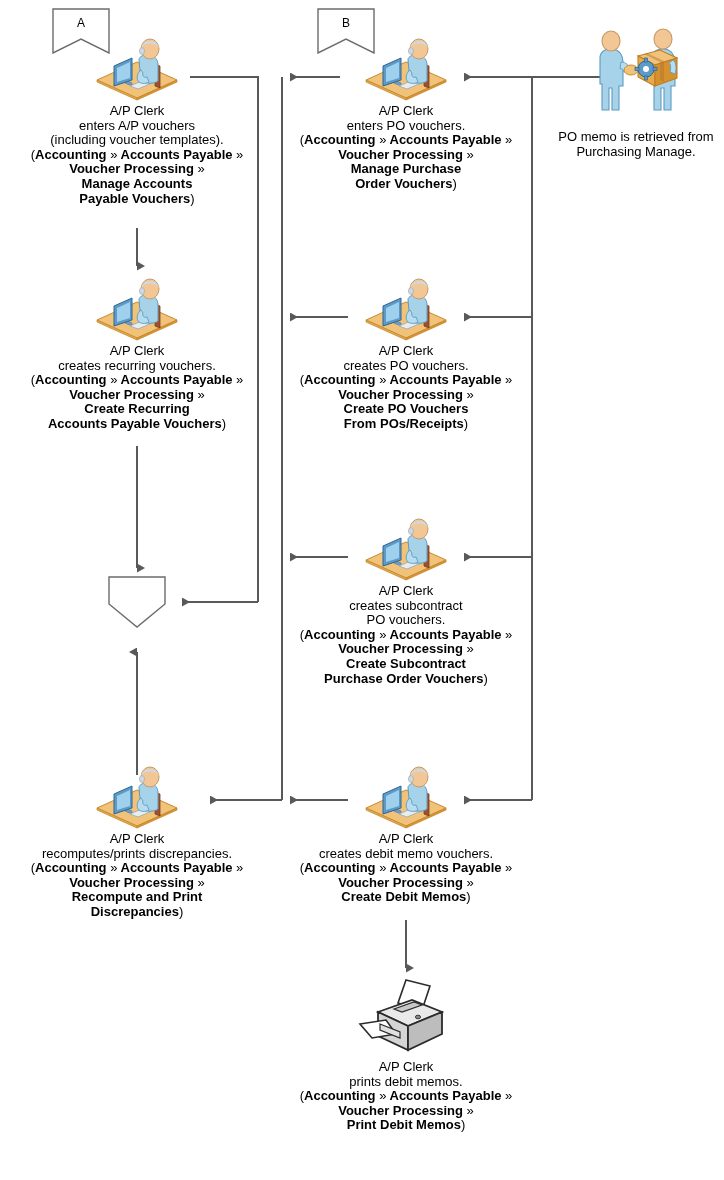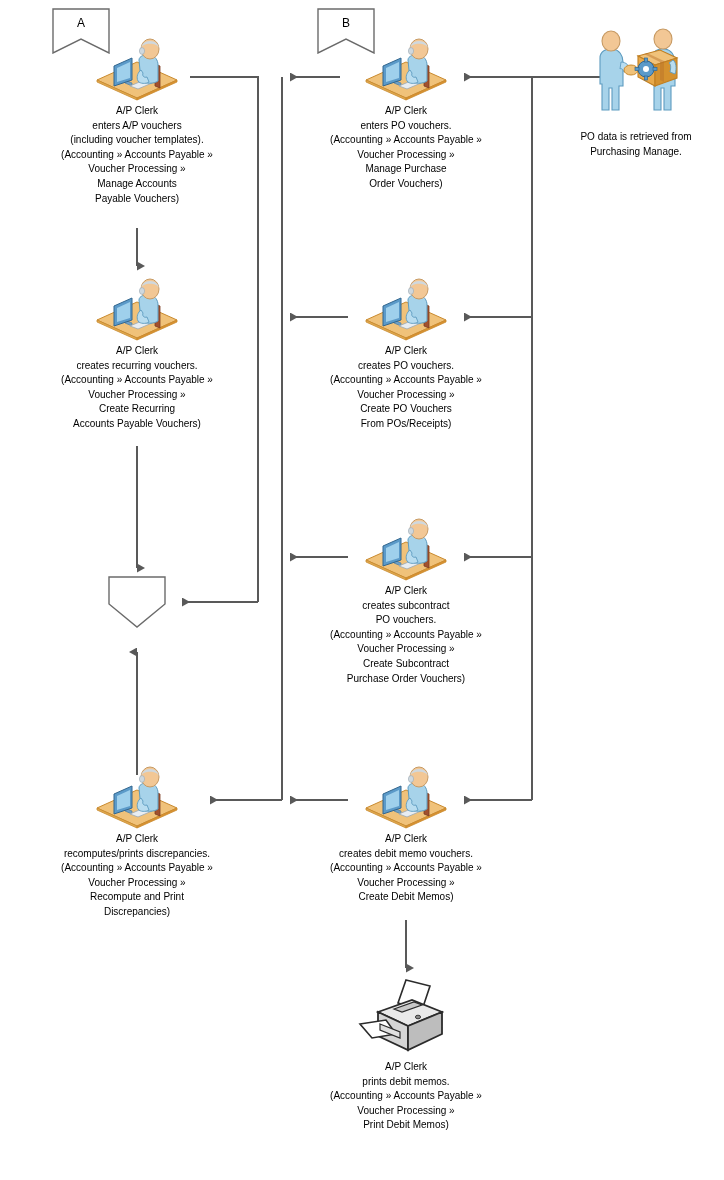--- a/index.html
+++ b/index.html
@@ -24,27 +24,27 @@
     top: 0;
     width: 724px;
     height: 1180px;
     pointer-events: none;
   }
   .node {
     position: absolute;
     text-align: center;
   }
   .node-caption {
-    font-size: 10px;
+    font-size: 13px;
     line-height: 14.6px;
     color: #000;
     white-space: pre-line;
   }
   .node-caption .menu {
-    font-weight: normal;
+    font-weight: bold;
   }
   .node-caption .sep {
     font-weight: normal;
   }
   .tag {
     position: absolute;
     width: 58px;
     height: 46px;
   }
   .tag-label {
@@ -217,21 +217,21 @@
             <rect x="-1.6" y="-11" width="3.2" height="4"></rect>
             <rect x="-1.6" y="7" width="3.2" height="4"></rect>
             <rect x="-11" y="-1.6" width="4" height="3.2"></rect>
             <rect x="7" y="-1.6" width="4" height="3.2"></rect>
           </g>
         </g>
 
         <path d="M97,36 C100,38 101,44 99,50 L94,48 C95,44 95,40 93,39 Z" fill="#b9ddf0" stroke="#5d9bbf" stroke-width="0.9"></path>
       </svg>
     </div>
-    <div class="node-caption"><div>PO data is retrieved from</div><div>Purchasing Manage.</div></div>
+    <div class="node-caption"><div>PO memo is retrieved from</div><div>Purchasing Manage.</div></div>
   </div>
 
   <div class="node" style="left:0px; top:274px; width:274px;">
     <div style="height:70px; position:relative;">
       <svg class="icon-desk" style="left:92px; top:2px;" width="90" height="68" viewBox="0 0 90 68" xmlns="http://www.w3.org/2000/svg">
         <path d="M45,62 L5,44 L45,26 L85,44 Z" fill="#f0c27a" stroke="#c98a2e" stroke-width="1"></path>
         <path d="M45,62 L5,44 L5,46 L45,64 Z" fill="#e0a94f" stroke="#c98a2e" stroke-width="0.8"></path>
         <path d="M45,64 L85,46 L85,44 L45,62 Z" fill="#d9912f" stroke="#c98a2e" stroke-width="0.8"></path>
         <path d="M63,28 L68,30 L68,52 L63,50 Z" fill="#a1502e" stroke="#7d3c21" stroke-width="0.8"></path>
         <path d="M33,44 L40,47 L40,50 L33,47 Z" fill="#6f9fc4" stroke="#4a7da3" stroke-width="0.7"></path>

